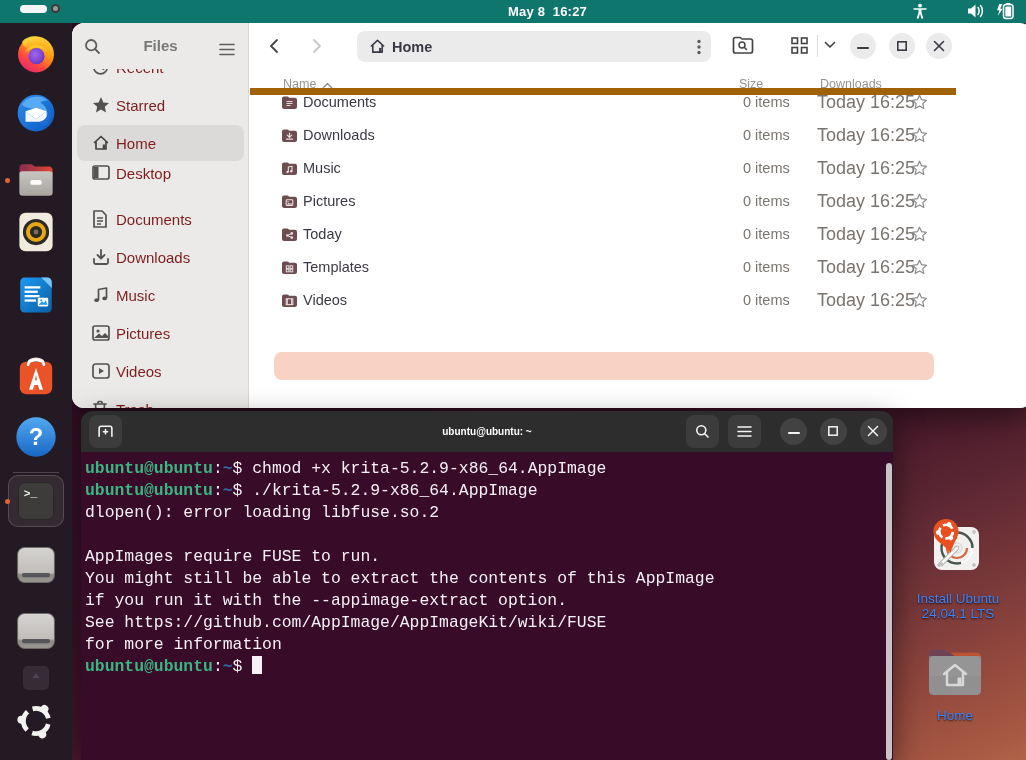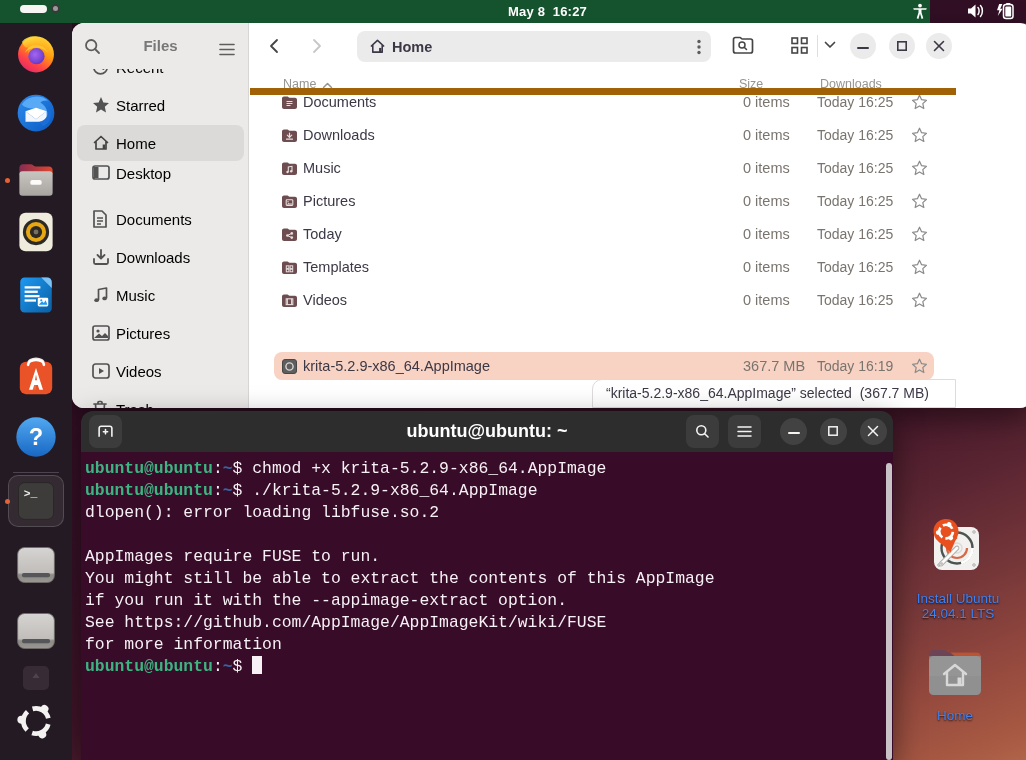--- a/index.html
+++ b/index.html
@@ -8,66 +8,66 @@
 
   
   #wall { position:absolute; inset:0;
     background: linear-gradient(158deg, #2a0d1f 0%, #320f25 35%, #381127 52%, #421529 64%, #5a2532 74%, #763739 83%, #94493e 91%, #a65842 97%, #b06448 100%);
   }
   #facetwrap { position:absolute; left:880px; top:23px; width:146px; height:240px; }
   #facetA { position:absolute; inset:0; background:#5c2b45; clip-path: polygon(0 0, 100% 0, 100% 60%, 0 26%); }
   #facetB { position:absolute; inset:0; background:#482034; clip-path: polygon(0 26%, 100% 60%, 100% 80.4%, 0 61.3%); }
 
   
-  #topbar { position:absolute; left:0; top:0; width:930px; height:23px; background:#14532d; color:#fff; }
+  #topbar { position:absolute; left:0; top:0; width:1026px; height:23px; background:#0f766e; color:#fff; }
   #wspill { position:absolute; left:20px; top:5px; width:27px; height:8px; background:#f6f5f4; border-radius:4px; }
   #wsdot { position:absolute; left:51px; top:4px; width:9px; height:9px; background:#3a3a3a; border-radius:50%; }
   #wsdot::after { content:""; position:absolute; left:2px; top:2px; width:5px; height:5px; background:#9a9a9a; border-radius:50%; }
   #clock { position:absolute; left:508px; top:0; height:23px; line-height:23px; font-size:13px; font-weight:bold; color:#ffffff; letter-spacing:0.2px; }
   .tbicon { position:absolute; top:3px; }
 
   
   #dock { position:absolute; left:0; top:23px; width:72px; height:737px; background:#241a23; }
   .dicon { position:absolute; left:15px; width:42px; height:42px; }
   .ddot { position:absolute; left:5px; width:5px; height:5px; border-radius:50%; background:#e66134; }
   #dsep { position:absolute; left:13px; top:449px; width:46px; height:1px; background:#4d4250; }
   #termframe { position:absolute; left:8px; top:452px; width:56px; height:52px; background:rgba(255,255,255,0.07); border:1px solid rgba(255,255,255,0.16); border-radius:10px; }
 
   
   #files { position:absolute; left:72px; top:23px; width:960px; height:385px; border-radius:12px; background:#ffffff; box-shadow:0 10px 30px rgba(0,0,0,0.45); overflow:hidden; }
   #sidebar { position:absolute; left:0; top:0; width:177px; height:385px; background:#ebeae8; border-right:1px solid #d8d6d4; }
   #sbtitle { position:absolute; left:0; top:0; width:177px; height:46px; line-height:46px; text-align:center; color:#787878; font-weight:bold; font-size:15px; }
-  .sbrow { position:absolute; left:5px; width:167px; height:36px; border-radius:8px; color:#000000; font-size:15px; }
+  .sbrow { position:absolute; left:5px; width:167px; height:36px; border-radius:8px; color:#7f1d1d; font-size:15px; }
   .sbrow .lbl { position:absolute; left:39px; top:50%; transform:translateY(-50%); }
   .sbrow svg { position:absolute; left:15px; top:50%; transform:translateY(-50%); }
   .sbsel { background:#dbdad8; }
   #sbclip { position:absolute; left:0; top:46px; width:176px; height:339px; overflow:hidden; }
 
   #main { position:absolute; left:178px; top:0; width:706px; height:385px; background:#ffffff; }
   .navarr { position:absolute; top:12px; width:22px; height:22px; }
   #pathpill { position:absolute; left:107px; top:8px; width:354px; height:31px; background:#ebebeb; border-radius:8px; }
   #pathpill .ptext { position:absolute; left:35px; top:50%; transform:translateY(-50%); font-size:14.5px; font-weight:bold; color:#3d3846; }
   .hbtn { position:absolute; top:10px; }
   .wbtn { position:absolute; top:10px; width:26px; height:26px; border-radius:50%; background:#ebebeb; }
   #colhead { position:absolute; left:0; top:46px; width:706px; height:26px; border-bottom:7px solid #a16207; color:#969491; font-size:12.5px; }
   #colhead span { position:absolute; top:8px; }
   #rowclip { position:absolute; left:0; top:72px; width:706px; height:286px; overflow:hidden; }
   .frow { position:absolute; left:0; width:706px; height:33px; }
   .frow .ficon { position:absolute; left:31px; top:8px; width:17px; height:17px; }
   .frow .fname { position:absolute; left:53px; top:50%; transform:translateY(-50%); font-size:14.5px; color:#3d3846; }
   .frow .fsize { position:absolute; left:493px; top:50%; transform:translateY(-50%); font-size:14.5px; color:#7a746f; }
-  .frow .fmod  { position:absolute; left:567px; top:50%; transform:translateY(-50%); font-size:14px; color:#7a746f; }
+  .frow .fmod  { position:absolute; left:567px; top:50%; transform:translateY(-50%); font-size:18px; color:#7a746f; }
   .frow .fstar { position:absolute; left:661px; top:50%; transform:translateY(-50%); }
   #selrow { position:absolute; left:24px; top:257px; width:660px; height:28px; background:#f8d2c2; border-radius:8px; }
   #statuspop { position:absolute; left:342px; top:356px; width:364px; height:29px; background:#ffffff; border:1px solid #dedcda; border-top-left-radius:10px; font-size:14px; color:#3d3846; line-height:27px; padding-left:13px; }
 
   
   #term { position:absolute; left:81px; top:411px; width:812px; height:349px; border-radius:12px 12px 0 0; overflow:hidden; box-shadow:0 10px 30px rgba(0,0,0,0.5); }
   #thead { position:absolute; left:0; top:0; width:812px; height:41px; background:#2e2d2d; }
-  #ttitle { position:absolute; left:0; top:0; width:812px; height:41px; line-height:41px; text-align:center; color:#ffffff; font-weight:bold; font-size:18px; }
+  #ttitle { position:absolute; left:0; top:0; width:812px; height:41px; line-height:41px; text-align:center; color:#ffffff; font-weight:bold; font-size:10px; }
   #tbody { position:absolute; left:0; top:41px; width:812px; height:308px; background:#380c28; }
   #tscroll { position:absolute; left:805px; top:52px; width:6px; height:297px; background:#c9c2c7; border-radius:3px; }
   pre.tt { position:absolute; left:4px; top:6px; font-family:"Liberation Mono", monospace; font-size:16.4px; line-height:22px; color:#f7f1f5; }
   .tg { color:#3cb583; font-weight:bold; }
   .tb { color:#3465a4; font-weight:bold; }
   .cursor { display:inline-block; width:9.9px; height:18px; background:#f7f1f5; vertical-align:-3px; }
   .tbtn { position:absolute; top:4px; width:33px; height:33px; background:#3d3c3c; border-radius:8px; }
   .tcirc { position:absolute; top:7px; width:27px; height:27px; background:#434242; border-radius:50%; }
 
   
@@ -395,34 +395,21 @@
               <rect x="5.2" y="6.8" width="6.6" height="5.8" fill="none" stroke="#e8dede" stroke-width="1.1"></rect>
               <path d="M6.5 6.8 L6.5 12.6 M10.5 6.8 L10.5 12.6" stroke="#e8dede" stroke-width="0.9"></path>
             </svg>
           <span class="fname">Videos</span>
             <span class="fsize">0 items</span>
             <span class="fmod">Today 16:25</span>
           <svg class="fstar" width="17" height="17" viewBox="0 0 18 18">
               <path d="M9 1.8 L11.2 6.6 L16.4 7.2 L12.5 10.7 L13.6 15.9 L9 13.2 L4.4 15.9 L5.5 10.7 L1.6 7.2 L6.8 6.6 Z" fill="none" stroke="#8b8b8b" stroke-width="1.3" stroke-linejoin="round"></path>
             </svg>
         </div>
-        <div class="frow" style="top:254.5px">
-          <svg class="ficon" viewBox="0 0 17 17">
-              <rect x="1.5" y="1.5" width="14" height="14" rx="2.5" fill="#5f5e5e" stroke="#484747" stroke-width="1"></rect>
-              <circle cx="8.5" cy="8.5" r="3.6" fill="none" stroke="#d9d7d5" stroke-width="1.4"></circle>
-            </svg>
-          <span class="fname">krita-5.2.9-x86_64.AppImage</span>
-            <span class="fsize">367.7 MB</span>
-            <span class="fmod">Today 16:19</span>
-          <svg class="fstar" width="17" height="17" viewBox="0 0 18 18">
-              <path d="M9 1.8 L11.2 6.6 L16.4 7.2 L12.5 10.7 L13.6 15.9 L9 13.2 L4.4 15.9 L5.5 10.7 L1.6 7.2 L6.8 6.6 Z" fill="none" stroke="#8b8b8b" stroke-width="1.3" stroke-linejoin="round"></path>
-            </svg>
-        </div>
       </div>
-      <div id="statuspop">“krita-5.2.9-x86_64.AppImage” selected &nbsp;(367.7 MB)</div>
     </div>
   </div>
 
   <div id="term">
     <div id="thead">
       <div class="tbtn" style="left:8px">
           <svg style="position:absolute;left:8px;top:8px" width="17" height="17" viewBox="0 0 16 16">
             <path d="M2 13 L2 5 C2 3.9 2.9 3 4 3 L12 3 C13.1 3 14 3.9 14 5 L14 13" fill="none" stroke="#f5f4f3" stroke-width="1.5"></path>
             <path d="M8 6.2 L8 10.2 M6 8.2 L10 8.2" stroke="#f5f4f3" stroke-width="1.5" stroke-linecap="round"></path>
           </svg>

